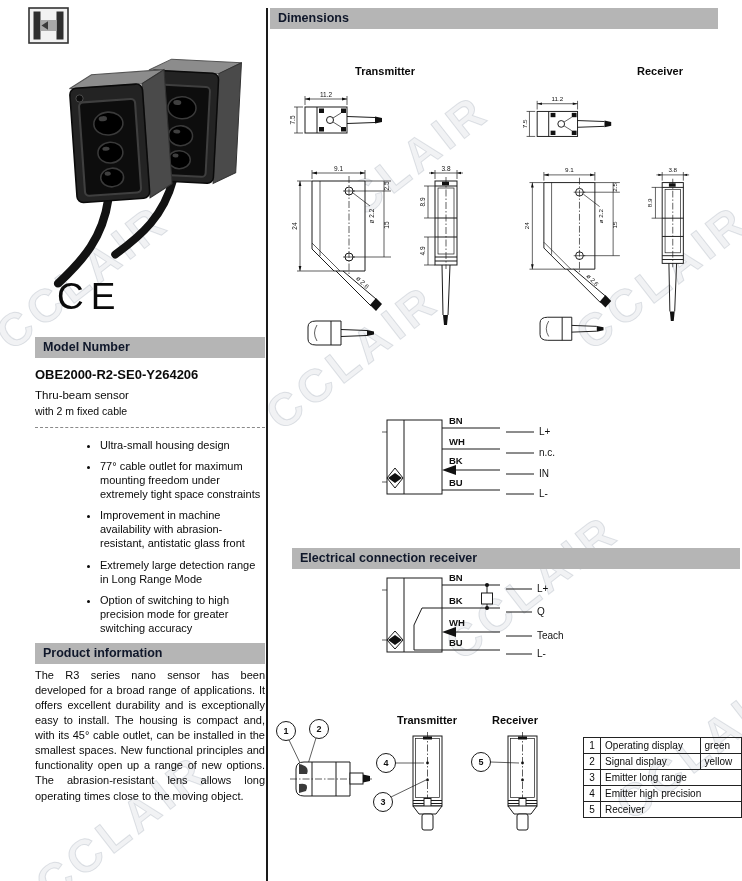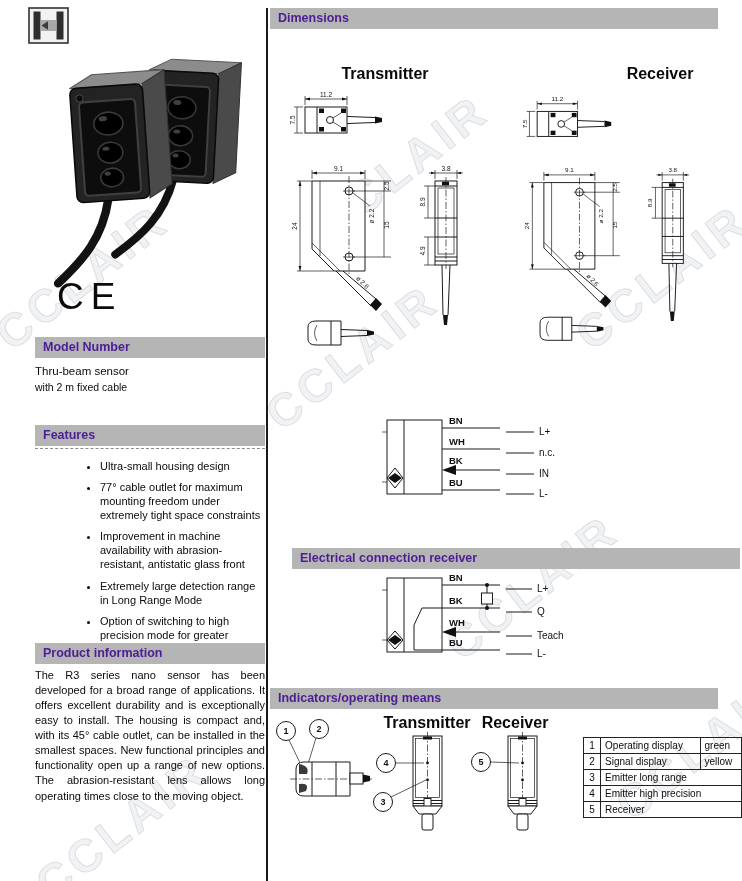--- a/index.html
+++ b/index.html
@@ -3,21 +3,21 @@
 <meta charset="utf-8">
 <style>
   html,body{margin:0;padding:0;background:#fff;}
   #page{position:relative;width:742px;height:881px;background:#fff;overflow:hidden;
         font-family:"Liberation Sans",sans-serif;color:#0a0a0a;}
   .wm{position:absolute;font-size:46px;font-weight:bold;letter-spacing:5px;
       color:rgba(120,132,148,0.10);-webkit-text-stroke:1px rgba(120,132,148,0.22);
       transform:rotate(-38deg);white-space:nowrap;z-index:0;pointer-events:none;}
   .layer{position:absolute;z-index:1;}
   .bar{background:#b5b5b5;height:21px;line-height:21px;font-weight:bold;
-       font-size:12.5px;padding-left:8px;color:#4c1d95;}
+       font-size:12.5px;padding-left:8px;color:#0f172a;}
   .dash-under{height:0;border-bottom:1px dashed #8a8a8a;margin-top:2px;}
   #divider{position:absolute;left:266px;top:8px;width:1.5px;height:873px;background:#1a1a1a;z-index:1;}
   
   #model-block{left:35px;top:337px;width:230px;}
   .model-no{font-weight:bold;font-size:13px;margin-top:9px;}
   .model-type{font-size:11.5px;margin-top:7px;}
   .model-cable{font-size:10.5px;margin-top:4px;}
   #features-block{left:35px;top:425px;width:230px;}
   #features-block ul{margin:10px 0 0 0;padding-left:17px;font-size:11px;line-height:1.28;}
   #features-block li{margin-bottom:7px;margin-left:48px;}
@@ -25,21 +25,21 @@
   #info-block p{margin:4px 0 0 0;font-size:11px;line-height:1.37;text-align:justify;}
   
   #ce-mark{left:57px;top:276px;font-size:37px;letter-spacing:7px;font-weight:400;}
   #ul-mark{left:126px;top:272px;}
   #ul-mark .ul-c{font-size:13px;font-weight:bold;vertical-align:-8px;}
   #ul-mark .ul-core{font-size:31px;font-weight:800;letter-spacing:-2px;}
   #ul-mark .ul-r{font-size:8px;vertical-align:14px;}
   #ul-mark .ul-us{font-size:13px;font-weight:bold;vertical-align:-8px;}
   
   .rbar{position:absolute;left:270px;width:440px;z-index:1;}
-  .dim-sub{position:absolute;font-size:16px;font-weight:bold;text-align:center;z-index:1;}
+  .dim-sub{position:absolute;font-size:11px;font-weight:bold;text-align:center;z-index:1;}
   
   svg{overflow:visible;}
   .ln{stroke:#1a1a1a;stroke-width:1;fill:none;}
   .lnw{stroke:#1a1a1a;stroke-width:1;fill:#fff;}
   .thin{stroke:#1a1a1a;stroke-width:0.7;fill:none;}
   .cl{stroke:#1a1a1a;stroke-width:0.7;fill:none;stroke-dasharray:7 2 1.5 2;}
   .fl{fill:#111;stroke:none;}
   svg text{font-family:"Liberation Sans",sans-serif;fill:#111;}
   .dt{font-size:6.5px;}
   .wt{font-size:9.5px;font-weight:bold;}
@@ -93,26 +93,26 @@
       </g>
     </defs>
     <use href="#sensor" transform="translate(122,14) rotate(3)"></use>
     <use href="#sensor" transform="translate(40,32) rotate(-4) scale(1.04)"></use>
   </svg>
 
   <div class="layer" id="ce-mark">CE</div>
 
   <div class="layer" id="model-block">
     <div class="bar">Model Number</div>
+    <div class="model-no">OBE2000-R2-SE0-Y264206</div>
     <div class="model-type">Thru-beam sensor</div>
     <div class="model-cable">with 2 m fixed cable</div>
   </div>
 
   <div class="layer" id="features-block">
-    <div class="bar">Features</div>
     <div class="dash-under"></div>
     <ul>
       <li>Ultra-small housing design</li>
       <li>77° cable outlet for maximum mounting freedom under extremely tight space constraints</li>
       <li>Improvement in machine availability with abrasion-resistant, antistatic glass front</li>
       <li>Extremely large detection range in Long Range Mode</li>
       <li>Option of switching to high precision mode for greater switching accuracy</li>
     </ul>
   </div>
 
@@ -384,21 +384,20 @@
     <text class="wt" x="97" y="70">WH</text>
     <line class="ln" x1="154" y1="80" x2="180" y2="80"></line>
     <text class="tt" x="185" y="83">Teach</text>
 
     <line class="ln" x1="90" y1="94" x2="148" y2="94"></line>
     <text class="wt" x="97" y="90">BU</text>
     <line class="ln" x1="154" y1="98" x2="180" y2="98"></line>
     <text class="tt" x="185" y="101">L-</text>
   </svg>
 
-  <div class="bar rbar" style="top:688px;">Indicators/operating means</div>
 
   <svg class="layer" style="left:272px;top:718px;" width="112" height="88" viewBox="0 0 112 88">
     <circle class="ln" cx="14" cy="13" r="9.5"></circle>
     <text class="ct" x="14" y="16" text-anchor="middle">1</text>
     <line class="thin" x1="17" y1="22" x2="30" y2="49"></line>
     <circle class="ln" cx="47" cy="11" r="9.5"></circle>
     <text class="ct" x="47" y="14" text-anchor="middle">2</text>
     <line class="thin" x1="44" y1="20" x2="36" y2="46"></line>
     <path class="lnw" d="M78,44 L32,44 Q24,44 24,51 L24,71 Q24,78 32,78 L78,78 Z"></path>
     <line class="ln" x1="40" y1="44" x2="40" y2="78"></line>

